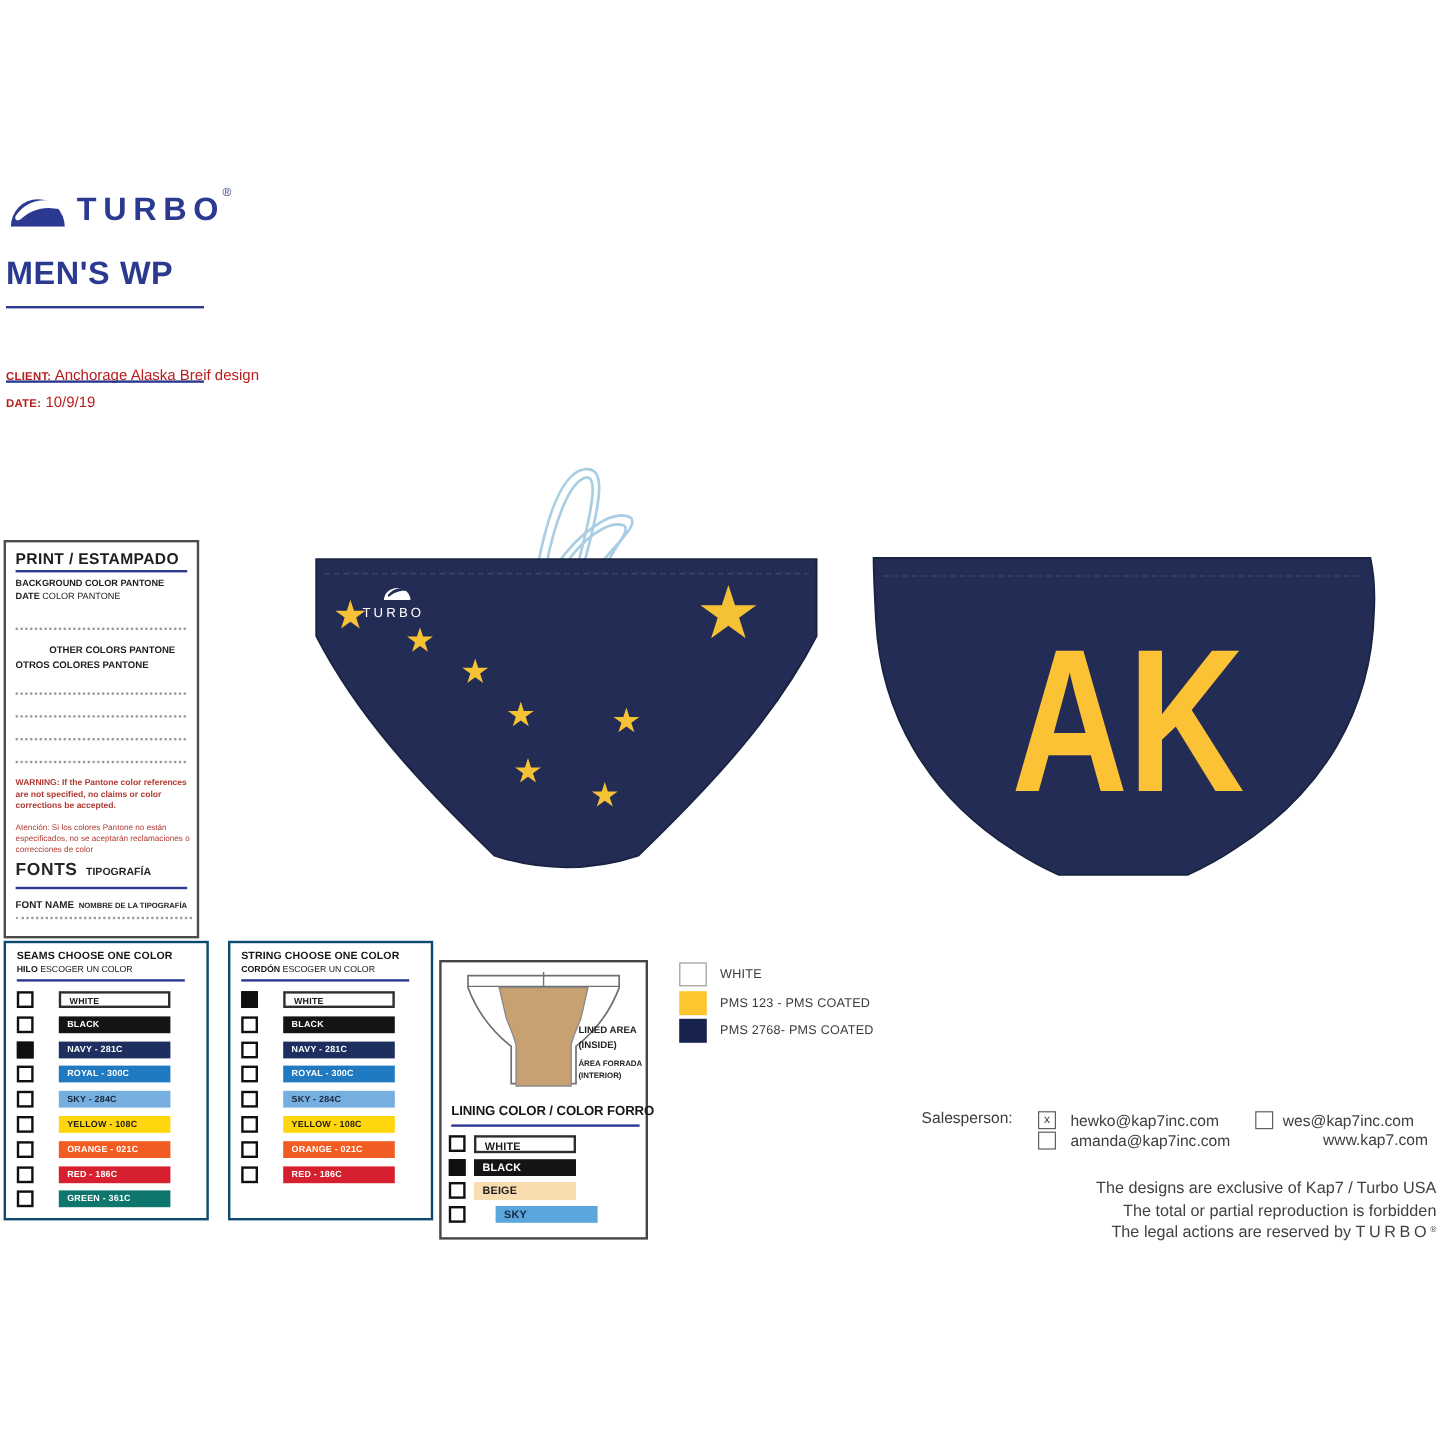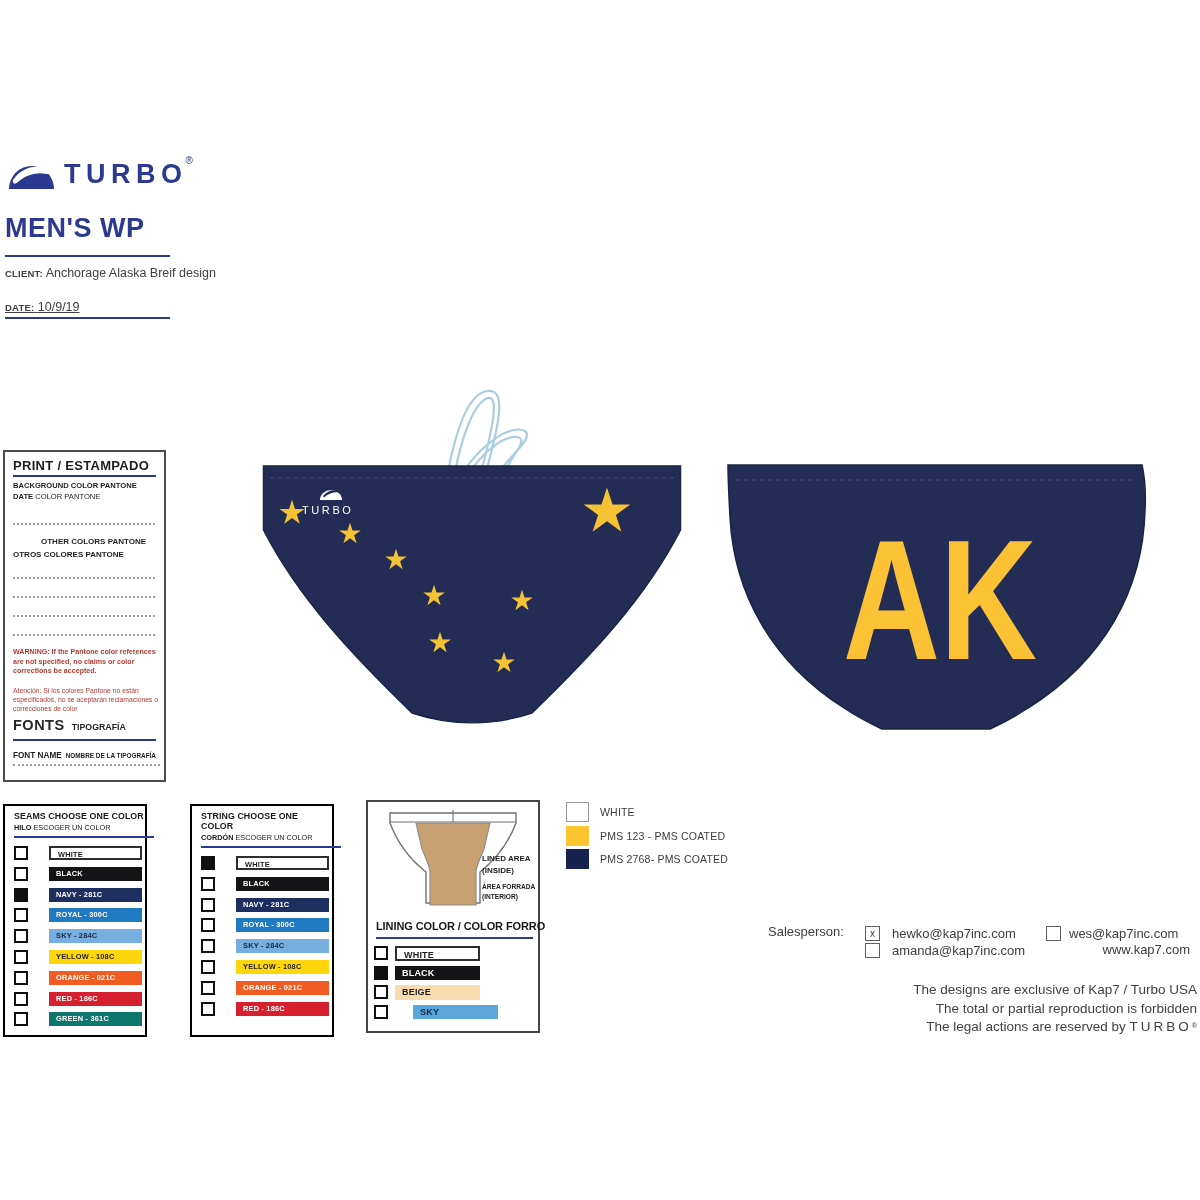--- a/index.html
+++ b/index.html
@@ -6,21 +6,21 @@
   .sheet{position:relative;width:1200px;height:1200px;background:#fff;overflow:hidden;
          font-family:"Liberation Sans","DejaVu Sans",sans-serif;color:#232323;}
 
   
   .brand{position:absolute;left:8px;top:159px;display:flex;align-items:flex-start;}
   .brand svg{display:block;}
   .brand-text{font-size:27px;font-weight:600;letter-spacing:5.5px;color:#2b3990;margin-left:9px;line-height:30px;}
   .brand-reg{font-size:10px;color:#2b3990;vertical-align:top;position:relative;top:-4px;left:-2px;}
   .page-title{position:absolute;left:5px;top:213px;font-size:27px;font-weight:700;color:#2b3990;letter-spacing:.5px;}
   .rule-blue{position:absolute;height:2px;background:#2b3990;}
-  .meta-line{position:absolute;left:5px;font-size:12.5px;color:#404040;}
+  .meta-line{position:absolute;left:5px;font-size:12.5px;color:#b91c1c;margin-top:40px;}
   .meta-label{font-size:9.5px;font-weight:600;letter-spacing:.2px;}
 
   
   .print-panel{position:absolute;left:3px;top:450px;width:163px;height:332px;border:2px solid #4c4c4c;background:#fff;box-sizing:border-box;}
   .print-panel>div{position:absolute;}
   .pp-title{left:8px;top:6px;font-size:13px;font-weight:700;color:#1d1d1d;letter-spacing:.3px;}
   .pp-rule1{left:8px;top:23px;width:143px;height:2px;background:#2b3990;}
   .pp-bg-en{left:8px;top:29px;font-size:7.6px;font-weight:600;color:#1e1e1e;}
   .pp-fondo{left:8px;top:40px;font-size:7.6px;color:#1e1e1e;}
   .pp-fondo b{font-weight:800;}
@@ -37,21 +37,21 @@
   .pp-fontname{left:8px;top:292px;}
   .pp-fontname .f1{font-size:8.2px;font-weight:700;color:#1e1e1e;}
   .pp-fontname .f2{font-size:6.4px;font-weight:600;color:#1e1e1e;margin-left:4px;}
 
   
   .suit-front{position:absolute;left:262px;top:384px;width:420px;height:348px;}
   .suit-back{position:absolute;left:726px;top:462px;width:430px;height:300px;}
   svg text{font-family:"Liberation Sans","DejaVu Sans",sans-serif;}
 
   
-  .colors-panel{position:absolute;top:804px;width:144px;height:233px;border:2px solid #000000;background:#fff;box-sizing:border-box;padding:5px 0 0 9px;}
+  .colors-panel{position:absolute;top:784px;width:171px;height:233px;border:2px solid #0c4a6e;background:#fff;box-sizing:border-box;padding:5px 0 0 9px;}
   .seams-panel{left:3px;} .string-panel{left:190px;}
   .cp-title{font-size:8.8px;font-weight:700;color:#171717;letter-spacing:.1px;}
   .cp-sub{font-size:7.3px;color:#171717;margin-top:2px;}
   .cp-sub b{font-weight:800;}
   .cp-rule{width:140px;height:2px;background:#2b3990;margin-top:4px;}
   .opt-rows{margin-top:8px;display:flex;flex-direction:column;gap:6.8px;}
   .opt-row{display:flex;align-items:center;}
   .cbx{width:14px;height:14px;border:2px solid #101010;background:#fff;box-sizing:border-box;flex:0 0 auto;}
   .cbx.on{background:#101010;}
   .colors-panel .cbx{margin-right:21px;}
@@ -103,21 +103,21 @@
     <span class="brand-text">TURBO</span>
       <span class="brand-reg">®</span>
   </div>
 
   <div class="page-title">MEN'S WP</div>
   <div class="rule-blue" style="left:5px;top:255px;width:165px;"></div>
   <div class="meta-line" style="top:266px;">
     <span class="meta-label">CLIENT:</span>
     <span>Anchorage Alaska Breif design</span>
   </div>
-  <div class="meta-line" style="top:300px;text-decoration:underline;">
+  <div class="meta-line" style="top:288px;">
     <span class="meta-label">DATE:</span>
     <span>10/9/19</span>
   </div>
   <div class="rule-blue" style="left:5px;top:317px;width:165px;"></div>
 
   <div class="print-panel">
     <div class="pp-title">PRINT / ESTAMPADO</div>
     <div class="pp-rule1"></div>
     <div class="pp-bg-en">BACKGROUND COLOR PANTONE</div>
     <div class="pp-fondo"><b>DATE</b><span> COLOR PANTONE</span></div>

